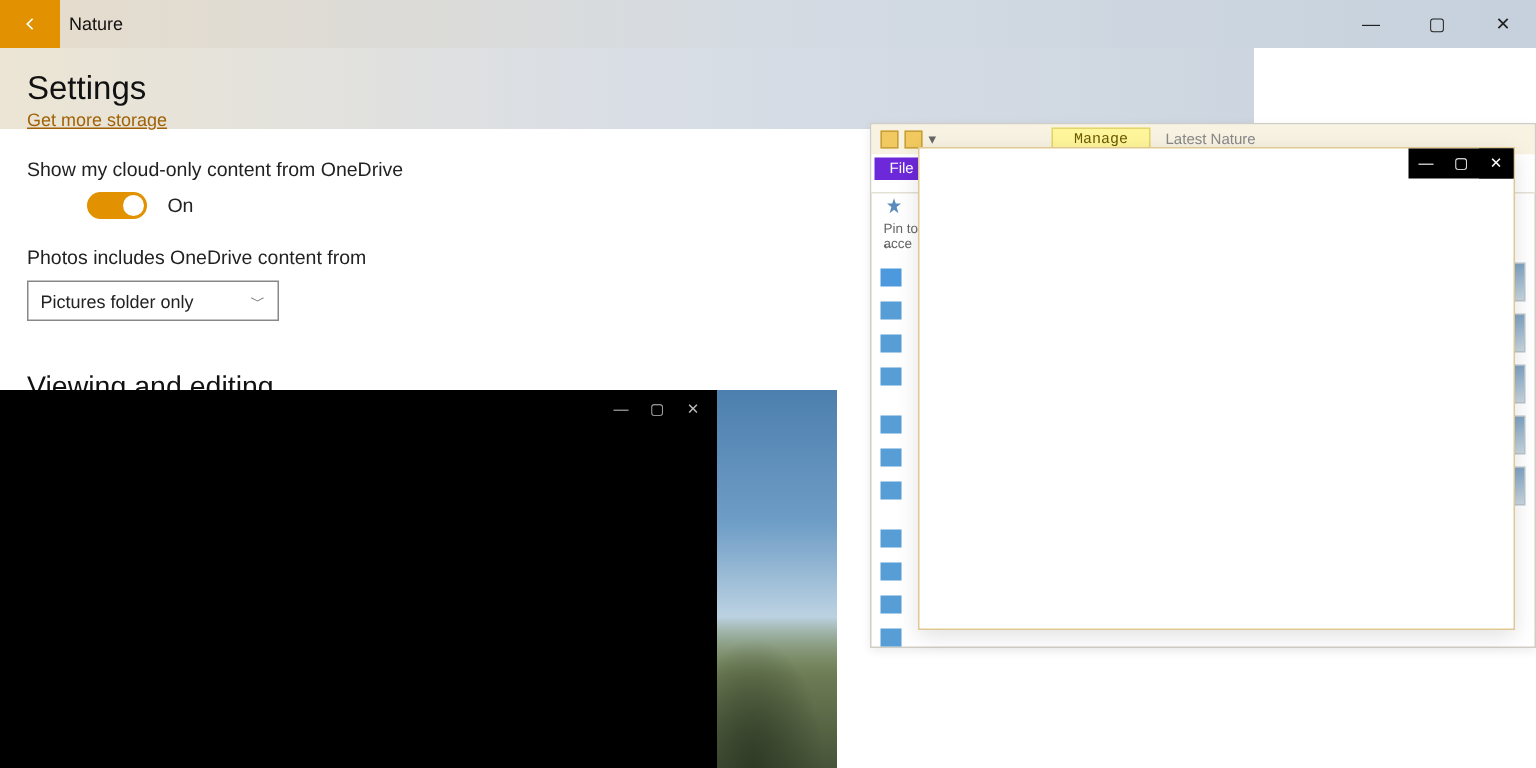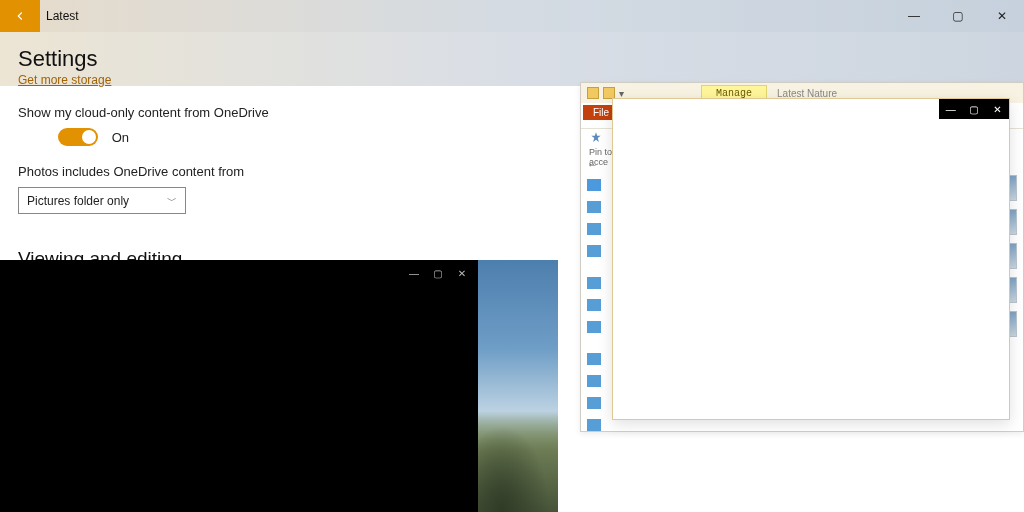--- a/index.html
+++ b/index.html
@@ -15,21 +15,21 @@
     width: 40px; height: 32px; background: #e29100;
     display: flex; align-items: center; justify-content: center; color: #fff;
   }
   .photos-title { font-size: 12px; color: #111; margin-left: 6px; }
   .photos-win-ctrls { position: absolute; right: 0; top: 0; display: flex; }
   .photos-win-ctrls div {
     width: 44px; height: 32px; display: flex; align-items: center; justify-content: center;
     font-size: 12px; color: #222;
   }
   .photos-header {
-    position: absolute; left: 0; top: 32px; width: 1024px; height: 54px;
+    position: absolute; left: 0; top: 32px; width: 836px; height: 54px;
     background: linear-gradient(to right, #ece5d4, #d9dee6 50%, #cdd6e0);
     display: flex; align-items: center; padding-left: 18px;
   }
   .photos-header h1 { font-weight: 400; font-size: 22px; color: #111; }
   .photos-body { position: absolute; left: 18px; top: 72px; font-size: 13px; color: #222; }
   .storage-link { color: #a16207; text-decoration: underline; font-size: 12px; }
   .row { margin-top: 18px; }
   .toggle {
     display: inline-block; width: 40px; height: 18px; border-radius: 10px;
     background: #e29100; position: relative; vertical-align: middle; margin-right: 10px;
@@ -77,21 +77,21 @@
   }
   .explorer-title { height: 20px; background: #f7f2e2; display:flex; align-items:center; gap:4px; padding-left:6px; }
   .explorer-title .ico { width:12px; height:12px; background:#f1c960; border:1px solid #c7a03e; }
   .explorer-tabs {
     position: absolute; left: 120px; top: 0; height: 20px; display:flex; align-items:center; gap:10px;
     font-size:10px;
   }
   .explorer-tabs .manage { background:#fff59a; padding:2px 14px; border:1px solid #e2d56f; color:#6b5b00;font-family:Liberation Mono, monospace;}
   .explorer-tabs .crumb { color:#888; }
   .explorer-ribbon { height:26px; background:#fff; border-bottom:1px solid #e6e1d5; position:relative;}
-  .explorer-ribbon .file { position:absolute; left:2px; top:2px; background:#c2410c; color:#fff; font-size:10px; padding:2px 10px;text-align:right;}
+  .explorer-ribbon .file { position:absolute; left:2px; top:2px; background:#6d28d9; color:#fff; font-size:10px; padding:2px 10px;text-align:right;}
   .explorer-nav { position:absolute; left:6px; top:74px; font-size:11px; color:#666;}
   .explorer-side { position:absolute; left:6px; top:96px; width:20px; }
   .explorer-side div { width:14px; height:12px; margin-bottom:10px; background:#3a8ccf; opacity:.85; }
   .explorer-side div.star { background:#2e87d8; }
   .explorer-side div.gap { background:transparent; height:6px; margin-bottom:4px; }
   .explorer-thumbs { position:absolute; right:4px; top:92px; width:22px;}
   .explorer-thumbs div { width:20px; height:26px; margin-bottom:8px;
     background:linear-gradient(#7fa3c4,#c8d6df); border:1px solid #b9c3cb;}
 
   
@@ -113,21 +113,21 @@
 </style>
 </head>
 <body>
 
 <div class="photos-titlebar">
   <div class="photos-back">
     <svg width="14" height="14" viewBox="0 0 24 24" fill="none" stroke="#fff" stroke-width="2">
         <path d="M15 18l-6-6 6-6"></path>
       </svg>
   </div>
-  <span class="photos-title">Latest</span>
+  <span class="photos-title">Nature</span>
   <div class="photos-win-ctrls">
     <div>—</div>
     <div>▢</div>
     <div>✕</div>
   </div>
 </div>
 
 <div class="photos-header">
   <h1>Settings</h1>
 </div>

